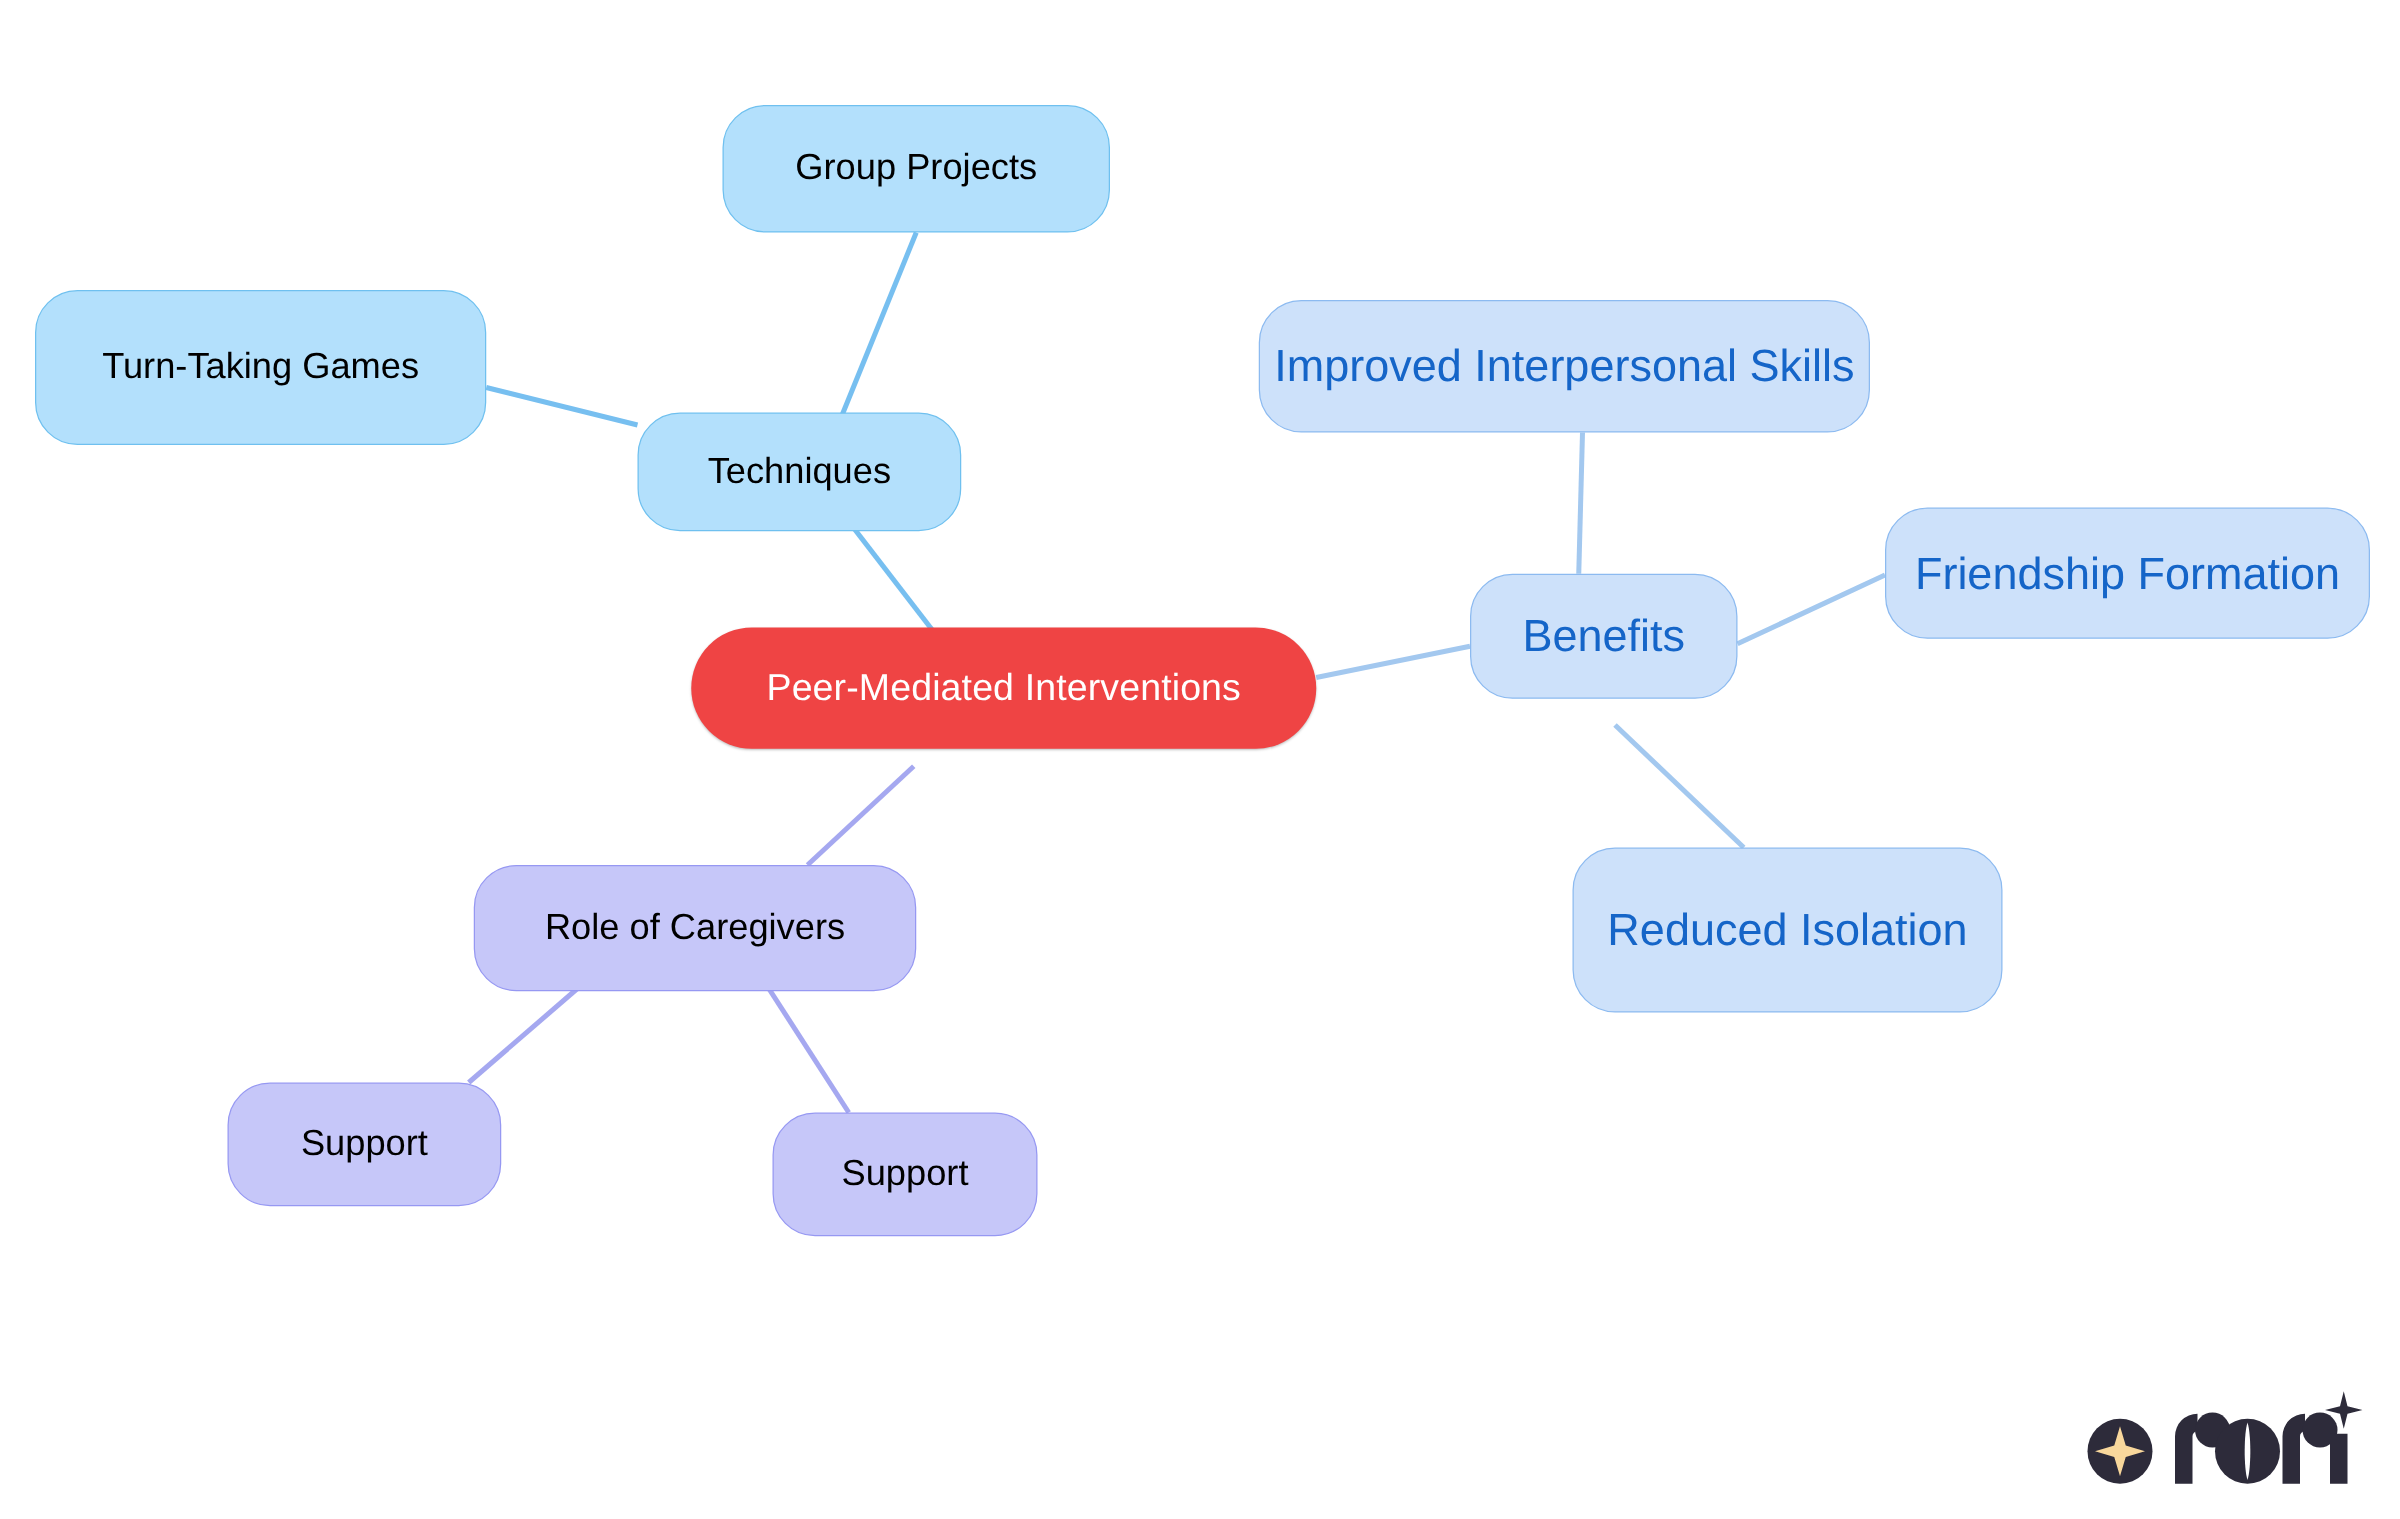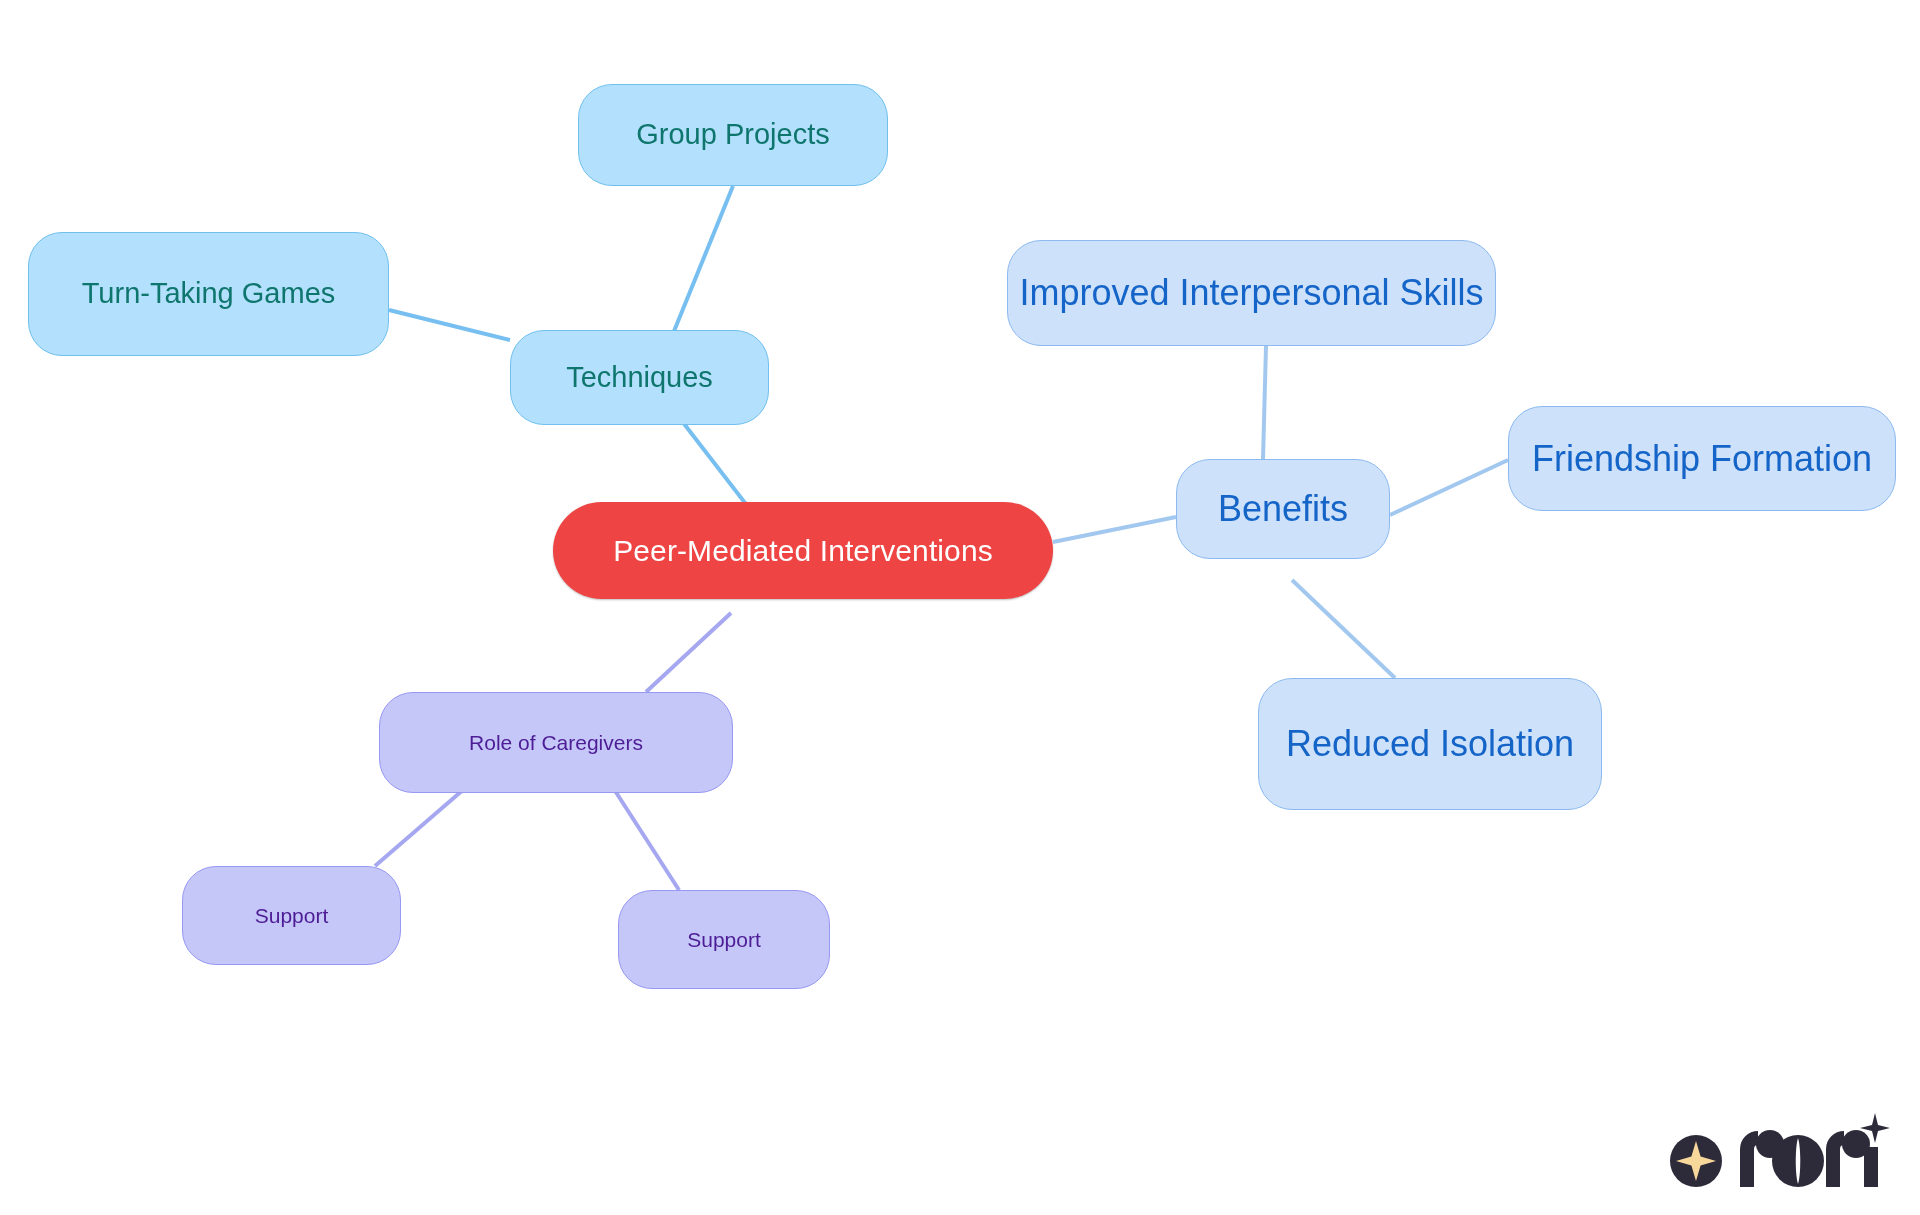--- a/index.html
+++ b/index.html
@@ -40,37 +40,37 @@
     color: #ffffff;
     border: none;
     border-radius: 999px;
     font-size: 30px;
     letter-spacing: 0.1px;
     box-shadow: 0 1px 2px rgba(0,0,0,0.25);
   }
   .node-tech {
     background: #b3e0fc;
     border: 1.6px solid #6fc0ef;
-    color: #0f766e;
+    color: #000000;
     border-radius: 34px;
     font-size: 29px;
   }
   .node-benefit {
     background: #cde1fa;
     border: 1.6px solid #8cbaf0;
     color: #1565c8;
     border-radius: 34px;
     font-size: 36px;
   }
   .node-care {
     background: #c6c7f9;
     border: 1.6px solid #9698f2;
-    color: #4c1d95;
+    color: #000000;
     border-radius: 34px;
-    font-size: 21px;
+    font-size: 29px;
   }
   #logo {
     position: absolute;
     right: 28px;
     bottom: 16px;
     width: 230px;
     height: 88px;
   }
 </style>
 </head>

